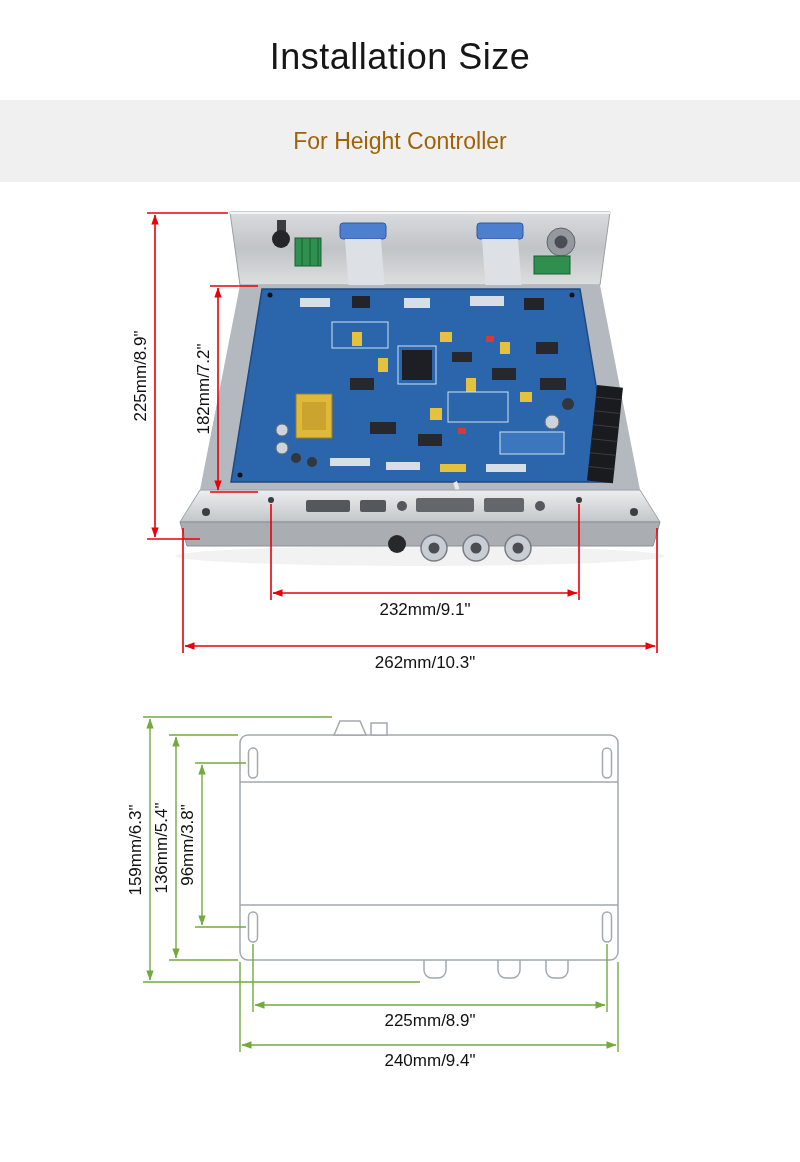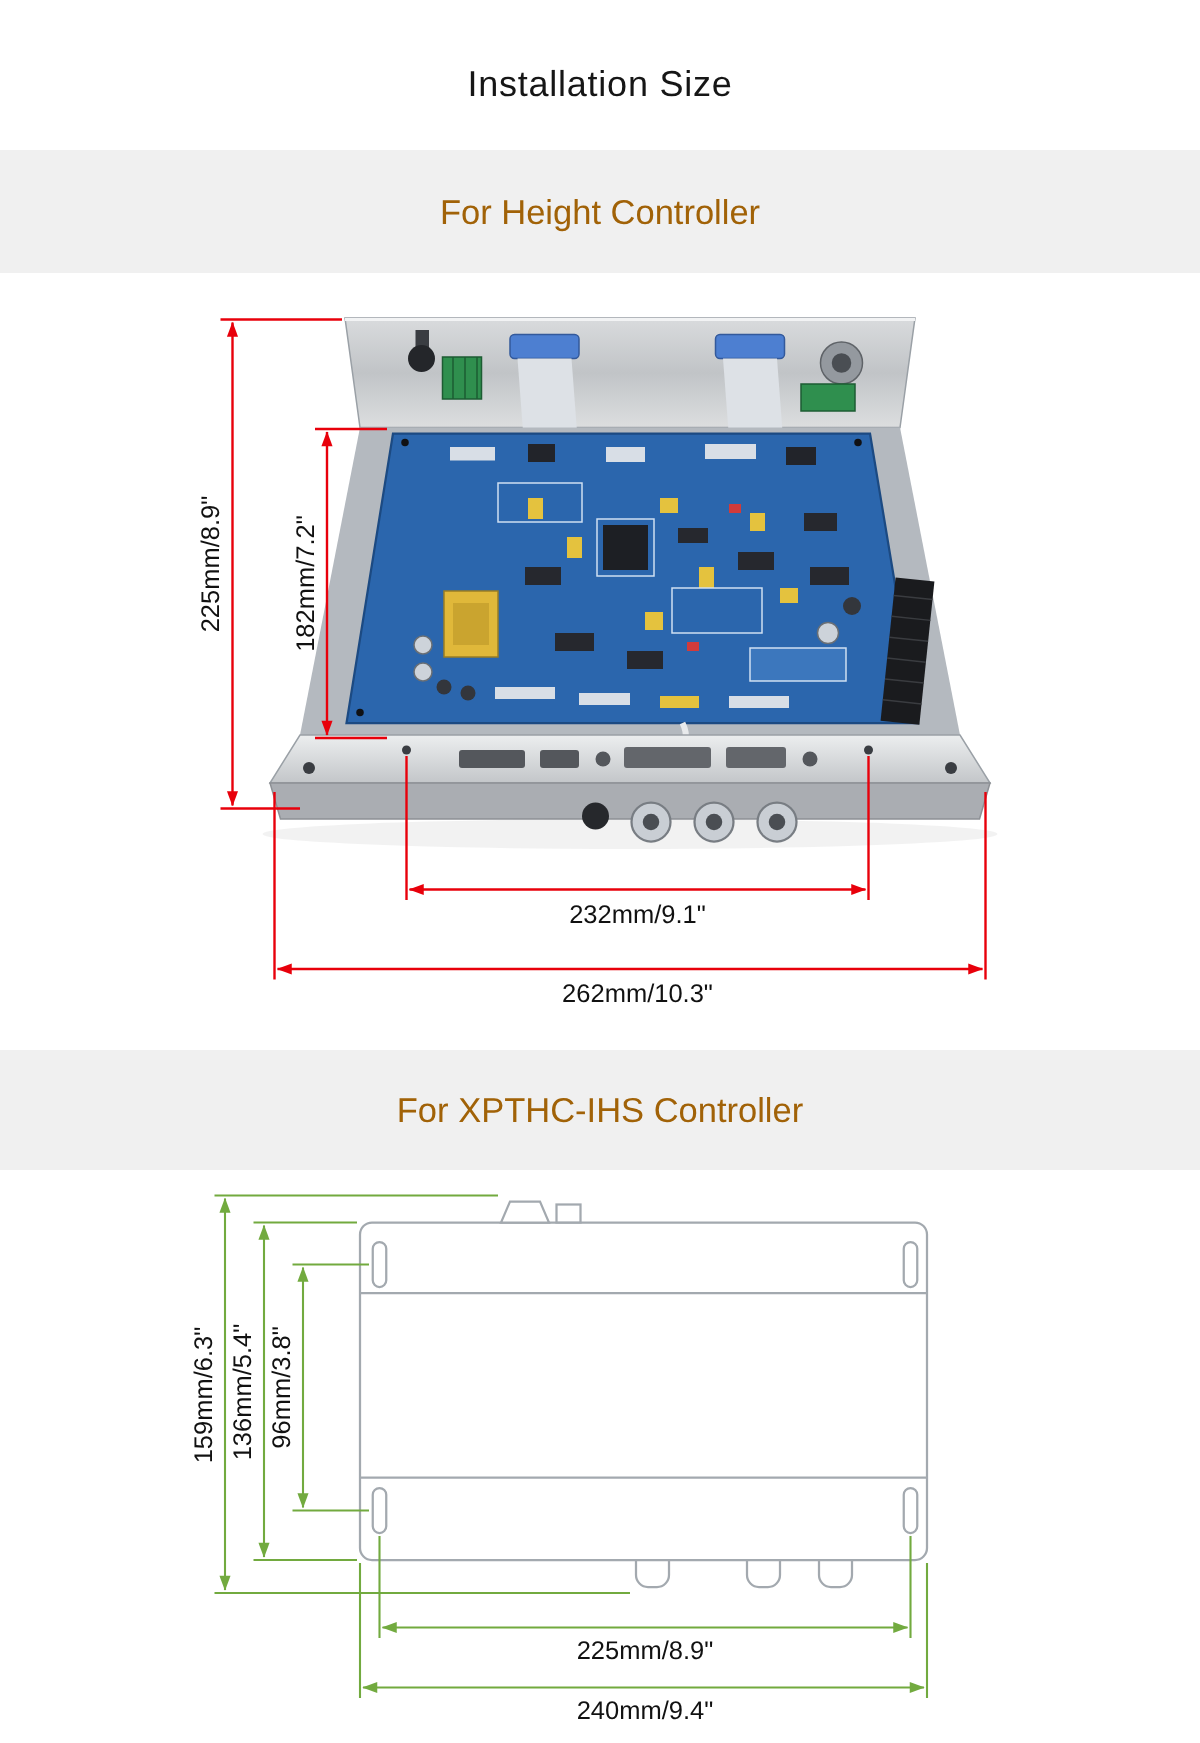--- a/index.html
+++ b/index.html
@@ -1,20 +1,20 @@
 <!DOCTYPE html>
 <html><head>
 <meta charset="utf-8">
 <style>
   * { margin:0; padding:0; box-sizing:border-box; }
   html,body { background:#ffffff; }
   body { width:800px; font-family:"Liberation Sans", sans-serif; }
   .page { position:relative; width:800px; height:1162px; background:#ffffff; overflow:hidden; }
   .title-wrap { height:100px; display:flex; align-items:center; justify-content:center; padding-top:14px; }
-  .page-title { font-size:24px; font-weight:500; color:#161616; letter-spacing:0.5px; }
+  .page-title { font-size:36px; font-weight:500; color:#161616; letter-spacing:0.5px; }
   .band { height:82px; background:#f0f0f0; display:flex; align-items:center; justify-content:center; }
   .band.band2 { height:80px; }
   .band-heading { font-size:23px; font-weight:500; color:#a16207; }
   .figure { position:relative; background:#ffffff; }
   .figure svg { display:block; }
   svg text { font-family:"Liberation Sans", sans-serif; }
 </style>
 </head>
 <body>
 
@@ -162,23 +162,20 @@
       </g>
       <g font-size="17" fill="#111111">
         <text transform="rotate(-90 146 194)" x="146" y="194" text-anchor="middle">225mm/8.9"</text>
         <text transform="rotate(-90 209 207)" x="209" y="207" text-anchor="middle">182mm/7.2"</text>
         <text x="425" y="433" text-anchor="middle">232mm/9.1"</text>
         <text x="425" y="486" text-anchor="middle">262mm/10.3"</text>
       </g>
     </svg>
   </div>
 
-  <div class="band band2">
-    <h2 class="band-heading">For XPTHC-IHS Controller</h2>
-  </div>
 
   <div class="figure">
     <svg width="800" height="382" viewBox="0 0 800 382">
       <defs>
         <marker id="arrGreen" markerUnits="userSpaceOnUse" markerWidth="11" markerHeight="9" viewBox="0 0 11 9" refX="10" refY="4.5" orient="auto-start-reverse">
           <path d="M0.5,0.8 L10.5,4.5 L0.5,8.2 z" fill="#72aa3f"></path>
         </marker>
       </defs>
 
       <g stroke="#a3a9af" stroke-width="1.5" fill="#ffffff">

